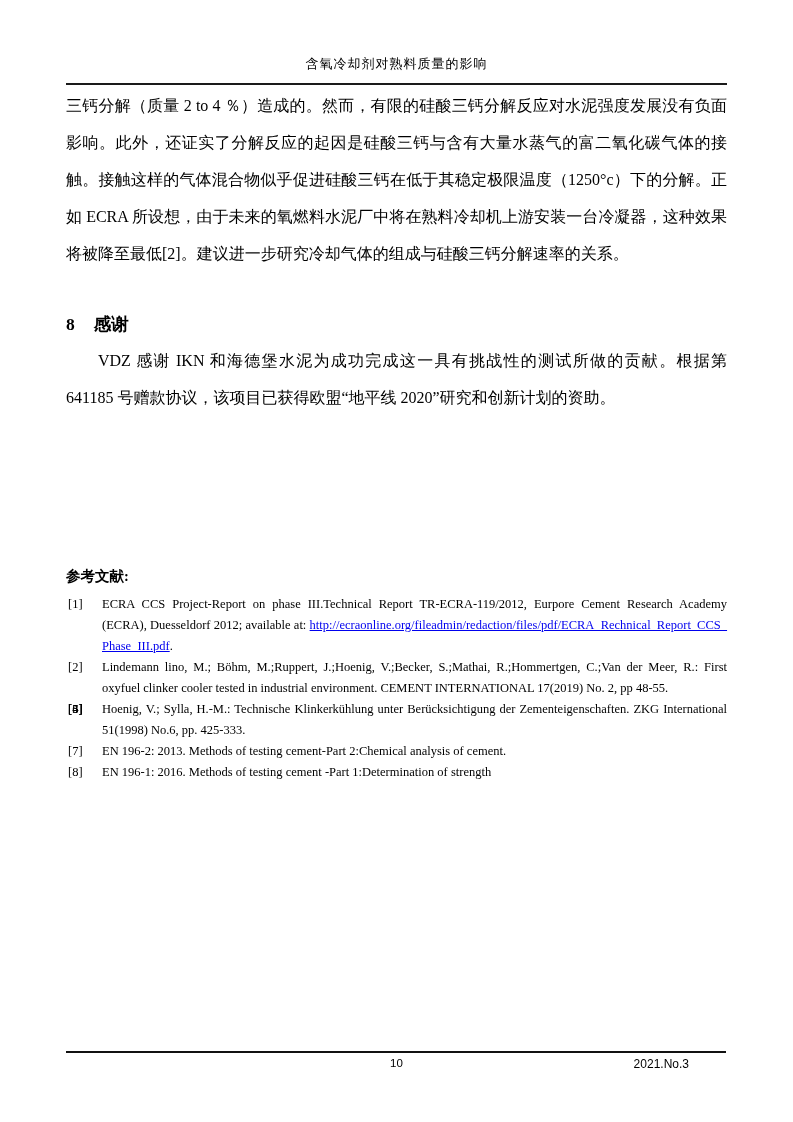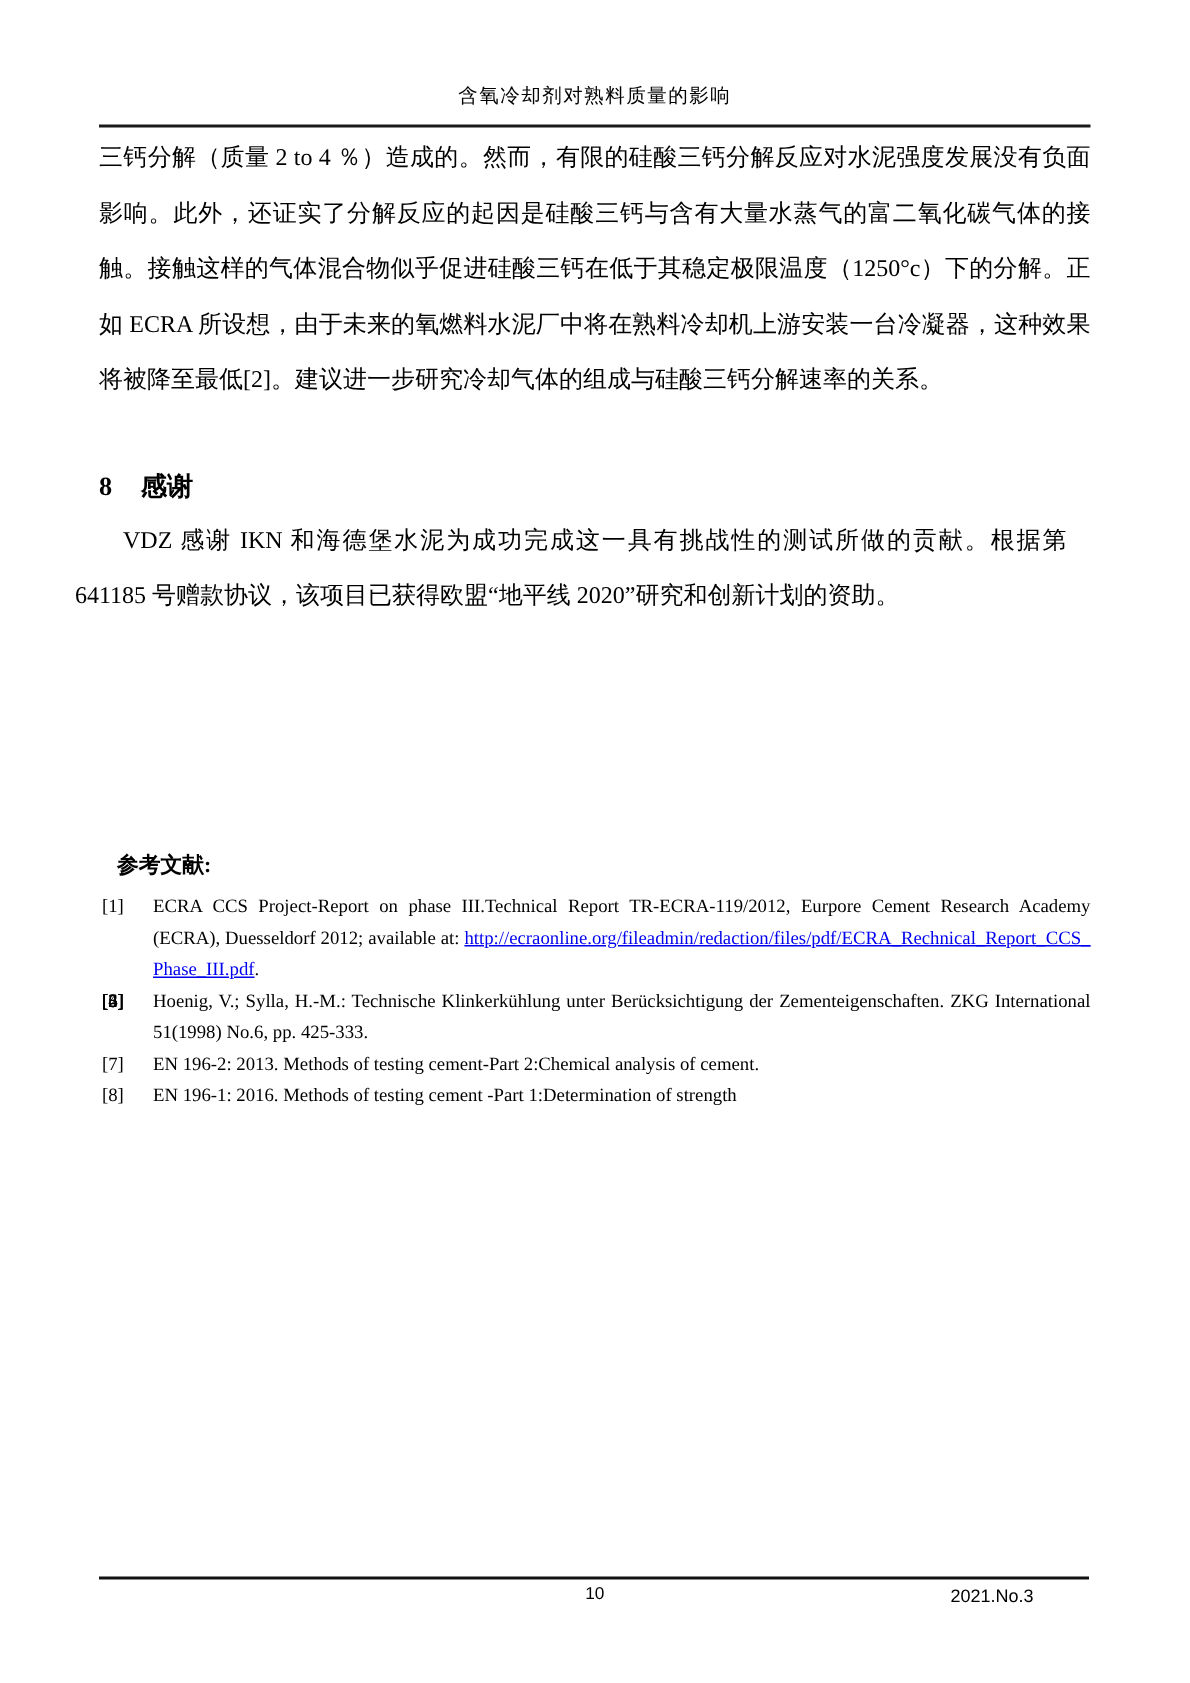--- a/index.html
+++ b/index.html
@@ -22,27 +22,27 @@
   .para-1 {
     position:absolute; top:87px; left:66px; width:661px;
     font-size:16px; line-height:37px; text-align:justify;
   }
   .section-heading {
     position:absolute; top:312px; left:66px;
     font-size:17.5px; font-weight:bold;
   }
   .section-number { display:inline-block; margin-right:19px; }
   .para-2 {
-    position:absolute; top:342px; left:50px; width:661px;
+    position:absolute; top:342px; left:66px; width:661px;
     font-size:16px; line-height:37px; text-align:justify;
     text-indent:32px;
   }
   .refs-heading {
     position:absolute; top:567px; left:66px;
-    font-size:14.5px; font-weight:bold;margin-left:12px;
+    font-size:14.5px; font-weight:bold;
   }
   .refs-list {
     position:absolute; top:594px; left:66px; width:661px;
     list-style:none; margin:0; padding:0;
     font-size:12.5px; line-height:21px;
   }
   .ref-item { position:relative; padding-left:36px; text-align:justify; }
   .ref-marker { position:absolute; left:2px; }
   .ref-link { color:#0000ee; text-decoration:underline; word-break:break-all; }
   .footer-rule {
@@ -72,21 +72,21 @@
   <div class="section-heading">
     <span class="section-number">8</span><span>感谢</span>
   </div>
 
   <div class="para-2">VDZ 感谢 IKN 和海德堡水泥为成功完成这一具有挑战性的测试所做的贡献。根据第 641185 号赠款协议，该项目已获得欧盟“地平线 2020”研究和创新计划的资助。</div>
 
   <div class="refs-heading">参考文献:</div>
 
   <ul class="refs-list">
       <li class="ref-item"><span class="ref-marker">[1]</span><span>ECRA CCS Project-Report on phase III.Technical Report TR-ECRA-119/2012, Eurpore Cement Research Academy (ECRA), Duesseldorf 2012; available at: </span><a class="ref-link" href="#">http://ecraonline.org/fileadmin/redaction/files/pdf/ECRA_Rechnical_Report_CCS_Phase_III.pdf</a><span>.</span></li>
-      <li class="ref-item"><span class="ref-marker">[2]</span></li>
+      <li class="ref-item"><span class="ref-marker">[2]</span><span>Lindemann lino, M.; Böhm, M.;Ruppert, J.;Hoenig, V.;Becker, S.;Mathai, R.;Hommertgen, C.;Van der Meer, R.: First oxyfuel clinker cooler tested in industrial environment. CEMENT INTERNATIONAL 17(2019) No. 2, pp 48-55.</span></li>
       <li class="ref-item"><span class="ref-marker">[3]</span></li>
       <li class="ref-item"><span class="ref-marker">[4]</span></li>
       <li class="ref-item"><span class="ref-marker">[5]</span></li>
       <li class="ref-item"><span class="ref-marker">[6]</span><span>Hoenig, V.; Sylla, H.-M.: Technische Klinkerkühlung unter Berücksichtigung der Zementeigenschaften. ZKG International 51(1998) No.6, pp. 425-333.</span></li>
       <li class="ref-item"><span class="ref-marker">[7]</span><span>EN 196-2: 2013. Methods of testing cement-Part 2:Chemical analysis of cement.</span></li>
       <li class="ref-item"><span class="ref-marker">[8]</span><span>EN 196-1: 2016. Methods of testing cement -Part 1:Determination of strength</span></li>
     </ul>
 
   <div class="footer-rule"></div>
   <div class="footer-page">10</div>

